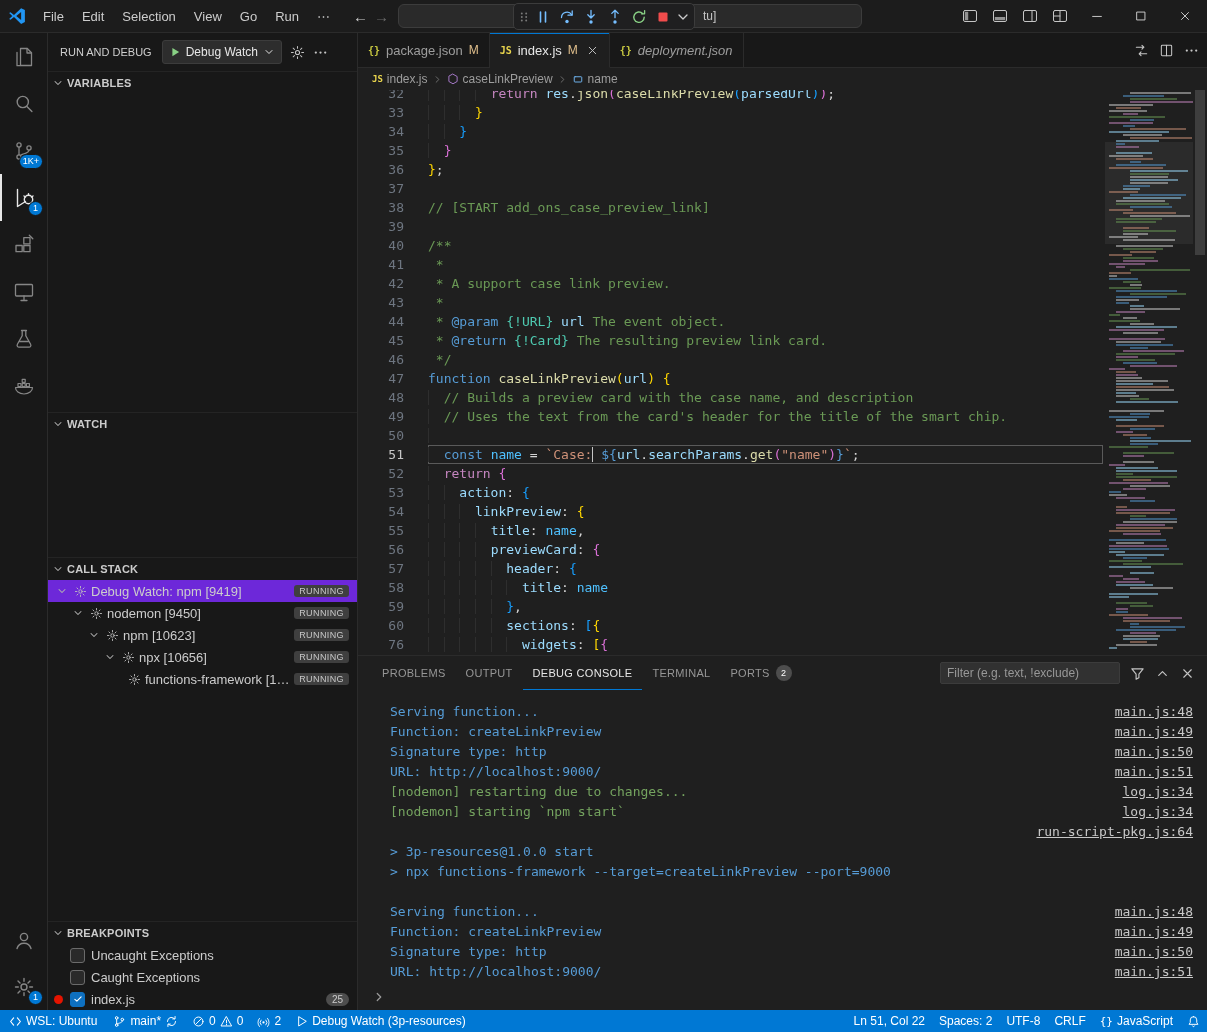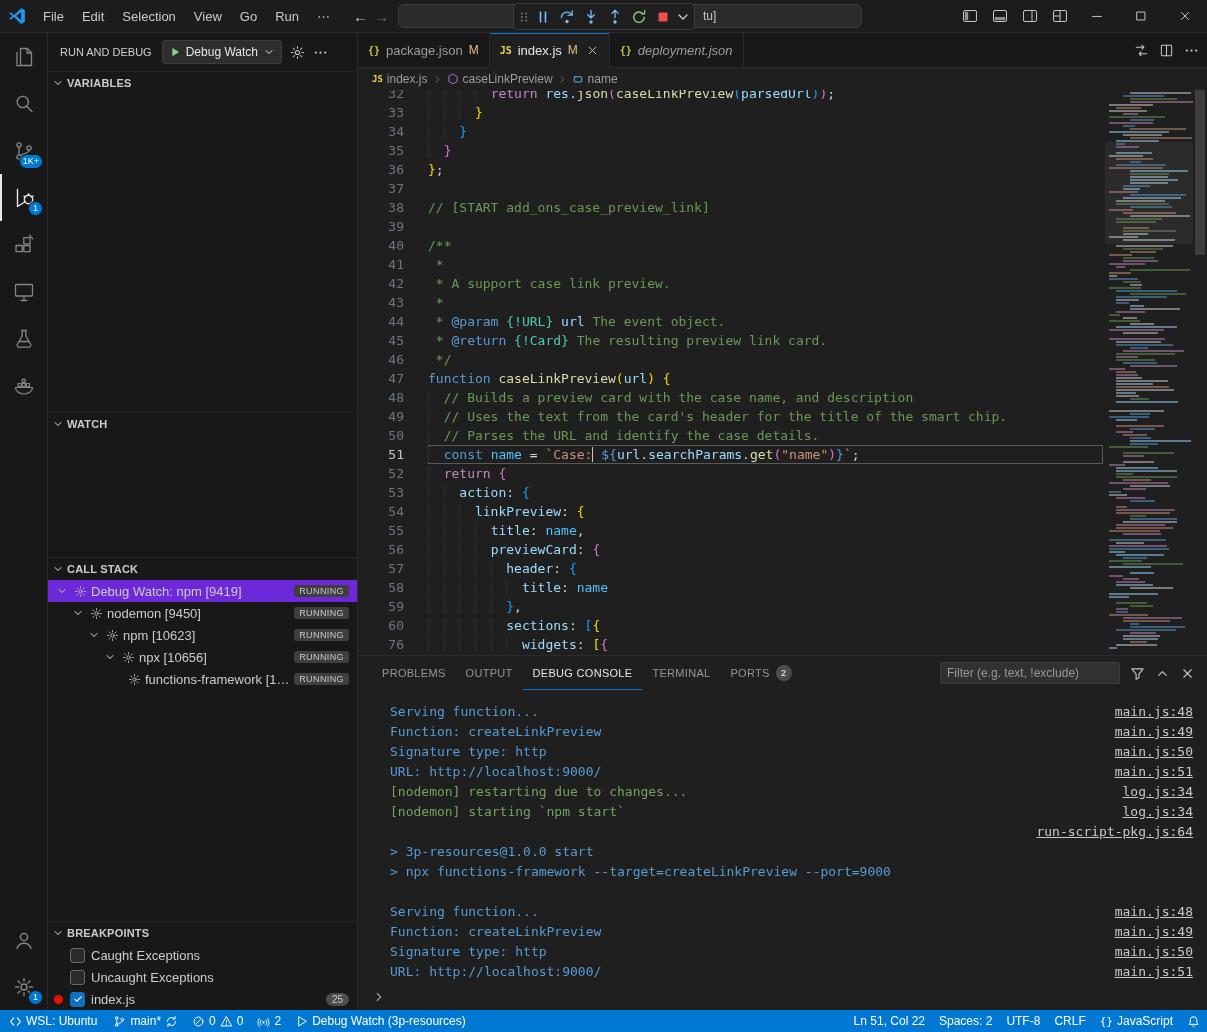--- a/index.html
+++ b/index.html
@@ -524,25 +524,25 @@
   <div class="sec">
     <div class="sec-h">
       <svg viewBox="0 0 16 16">
           <path d="M4 6l4 4 4-4" fill="none" stroke="currentColor" stroke-width="1.4"></path>
         </svg>
       <span>BREAKPOINTS</span>
     </div>
     <div class="sec-body" id="bp-rows">
         <div class="bp-row">
           <span class="cb"></span>
-          <span class="bp-label">Caught Exceptions</span>
+          <span class="bp-label">Uncaught Exceptions</span>
         </div>
         <div class="bp-row">
           <span class="cb"></span>
-          <span class="bp-label">Uncaught Exceptions</span>
+          <span class="bp-label">Caught Exceptions</span>
         </div>
         <div class="bp-row">
           <span class="bp-dot"></span>
           <span class="cb checked">
             <svg viewBox="0 0 16 16">
               <path d="M3 8.5l3.2 3L13 4.5" fill="none" stroke="#fff" stroke-width="1.8"></path>
             </svg>
           </span>
           <span class="bp-label">index.js</span>
           <span class="fill"></span>
@@ -701,21 +701,21 @@
         <div class="line">
           <span class="ln">48</span>
           <span class="codeln"><span class="t-ind">  </span><span class="t-cm">// Builds a preview card with the case name, and description</span></span>
         </div>
         <div class="line">
           <span class="ln">49</span>
           <span class="codeln"><span class="t-ind">  </span><span class="t-cm">// Uses the text from the card's header for the title of the smart chip.</span></span>
         </div>
         <div class="line">
           <span class="ln">50</span>
-          <span class="codeln"><span class="t-ind">  </span><span class="t-cm">// Parses the URL and identify the case details.</span></span>
+          <span class="codeln"><span class="t-ind">  </span></span>
         </div>
         <div class="line active">
           <span class="ln">51</span>
           <span class="codeln"><span class="t-ind">  </span><span class="t-kw">const</span><span class="t-p"> </span><span class="t-cv">name</span><span class="t-p"> = </span><span class="t-str">`Case:</span><span class="t-cur"></span><span class="t-str"> </span><span class="t-kw">${</span><span class="t-var">url</span><span class="t-p">.</span><span class="t-var">searchParams</span><span class="t-p">.</span><span class="t-fn">get</span><span class="t-b2">(</span><span class="t-str">"name"</span><span class="t-b2">)</span><span class="t-kw">}</span><span class="t-str">`</span><span class="t-p">;</span></span>
         </div>
         <div class="line">
           <span class="ln">52</span>
           <span class="codeln"><span class="t-ind">  </span><span class="t-ctl">return</span><span class="t-p"> </span><span class="t-b2">{</span></span>
         </div>
         <div class="line">

